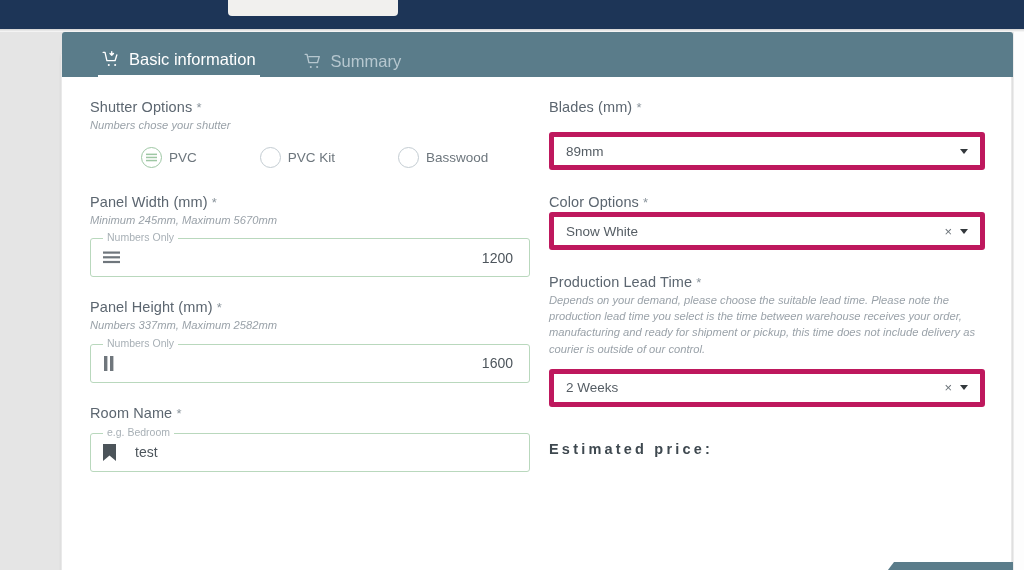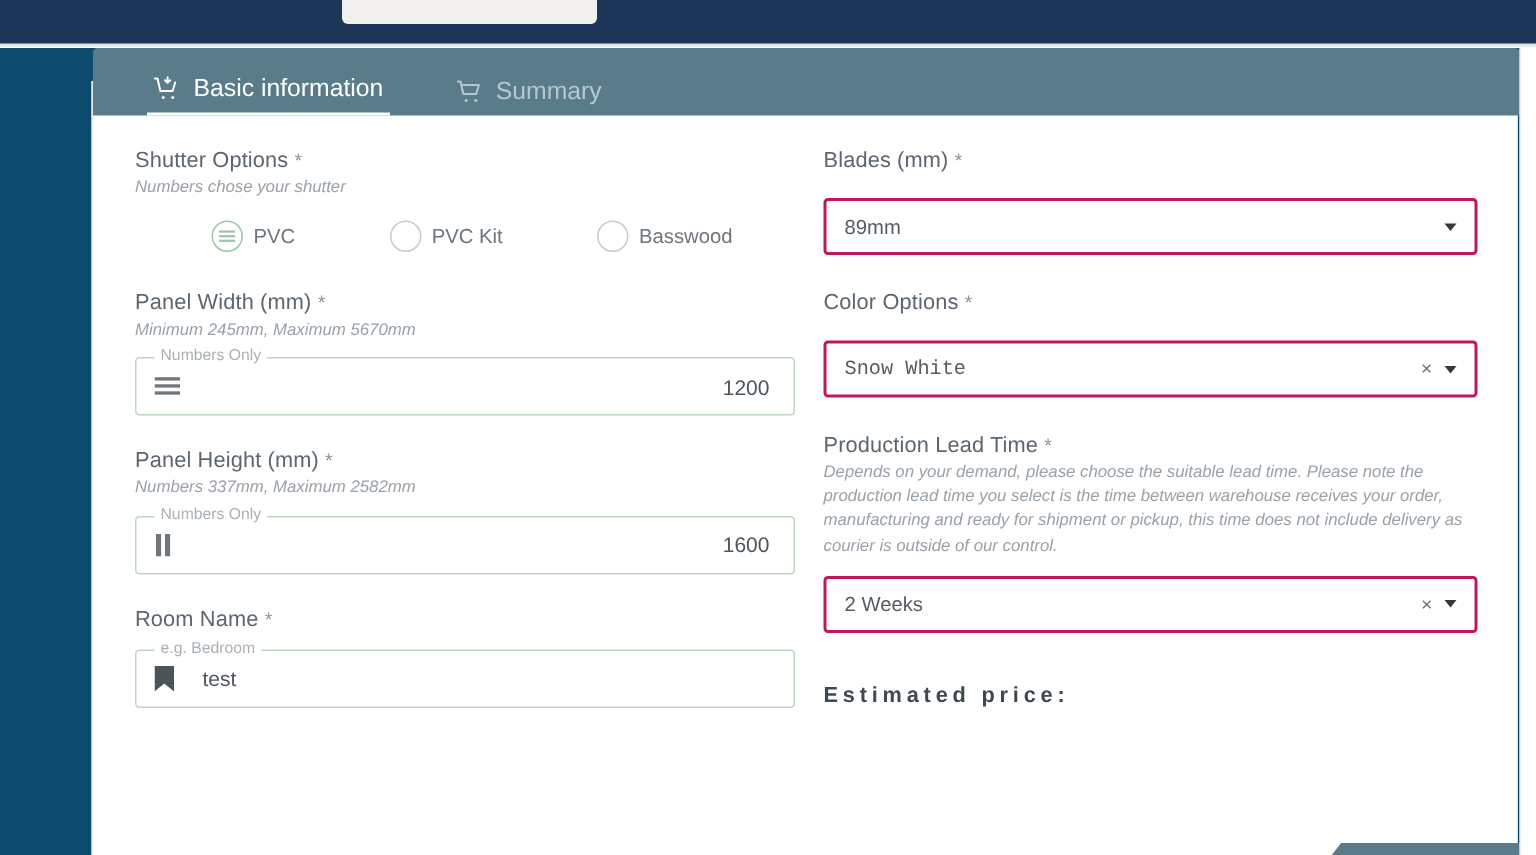--- a/index.html
+++ b/index.html
@@ -26,21 +26,21 @@
   .topbar-shadow {
     position: absolute; left: 0; top: 29px;
     width: 1024px; height: 3px;
     background: linear-gradient(to bottom, rgba(0,0,0,0.16), rgba(0,0,0,0));
   }
 
   
   .page {
     position: absolute; left: 0; top: 32px;
     width: 1024px; height: 538px;
-    background: #0c4a6e;
+    background: #e5e5e5;
   }
 
   
   .card {
     position: absolute; left: 61px; top: 22px;
     width: 951px; height: 520px;
     background: #ffffff;
     border: 1px solid #e9e9e9;
     border-top: none;
     box-shadow: 0 1px 3px rgba(0,0,0,0.07);
@@ -129,21 +129,21 @@
     font-size: 14px;
     color: #4d555c;
     padding-right: 4px;
   }
   .inp-val.left { text-align: left; padding-left: 10px; }
 
   
   .sel-box {
     position: relative;
     height: 38px;
-    border: 2px solid #be185d;
+    border: 5px solid #be185d;
     border-radius: 3px;
     display: flex;
     align-items: center;
     padding: 0 12px;
     background: #fff;
     margin-top: 5px;
   }
   .sel-val { flex: 1 1 auto; font-size: 13.5px; color: #555d64; }
   .sel-clear {
     font-size: 13px; color: #6b7379; margin-right: 8px;
@@ -351,21 +351,21 @@
             <span class="sel-val">89mm</span>
             <span class="sel-caret"></span>
           </div>
         </div>
 
         <div class="f-group" style="margin-bottom:24px;">
           <div class="f-label">
             <span>Color Options</span>
             <span class="req">*</span>
           </div>
-          <div class="sel-box" style="margin-top:17px;font-family:Liberation Mono, monospace;">
+          <div class="sel-box" style="margin-top:2px;">
             <span class="sel-val">Snow White</span>
             <span class="sel-clear">×</span>
             <span class="sel-caret"></span>
           </div>
         </div>
 
         <div class="f-group" style="margin-bottom:0;">
           <div class="f-label">
             <span>Production Lead Time</span>
             <span class="req">*</span>

